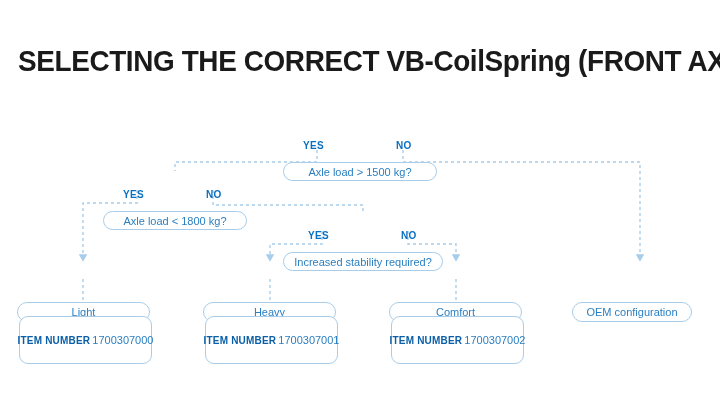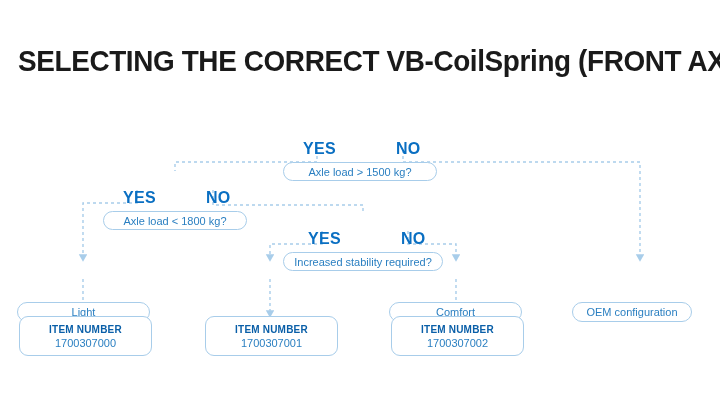--- a/index.html
+++ b/index.html
@@ -42,40 +42,40 @@
     color:#2a7fc1;
     font-size:11px;
     white-space:nowrap;
   }
   .pill{border-radius:999px;margin-top:40px;}
   .decision{height:19px;}
   .result{height:20px;}
   .itembox{
     border-radius:9px;
     border:1px solid #a8cdea;
-    height:40px;
-    flex-direction:column;
+    height:48px;
+    flex-direction:row;
     justify-content:center;
     gap:2px;
   }
   .item-title{
     font-size:10px;
     font-weight:bold;
     color:#0a5fa8;
     letter-spacing:0.2px;
   }
   .item-num{
     font-size:11px;
     color:#2a7fc1;
   }
 
   
   .branch{
     position:absolute;
-    font-size:16px;
+    font-size:10px;
     font-weight:bold;
     color:#0a6fc2;
     letter-spacing:0.3px;
     white-space:nowrap;
   }
 </style>
 </head>
 <body>
 
 <div id="stage">
@@ -122,20 +122,23 @@
 
   <div class="node pill decision" style="left:283px;top:212px;width:160px;">
     <span>Increased stability required?</span>
   </div>
   <div class="branch" style="left:308px;top:230px;">YES</div>
   <div class="branch" style="left:401px;top:230px;">NO</div>
 
   <div class="node pill result" style="left:17px;top:262px;width:133px;">
     <span>Light</span>
   </div>
+  <div class="node pill result" style="left:203px;top:262px;width:133px;">
+    <span>Heavy</span>
+  </div>
   <div class="node pill result" style="left:389px;top:262px;width:133px;justify-content:center;">
     <span>Comfort</span>
   </div>
   <div class="node pill result" style="left:572px;top:262px;width:120px;">
     <span>OEM configuration</span>
   </div>
 
   <div class="node itembox" style="left:19px;top:316px;width:133px;">
     <span class="item-title">ITEM NUMBER</span>
     <span class="item-num">1700307000</span>

